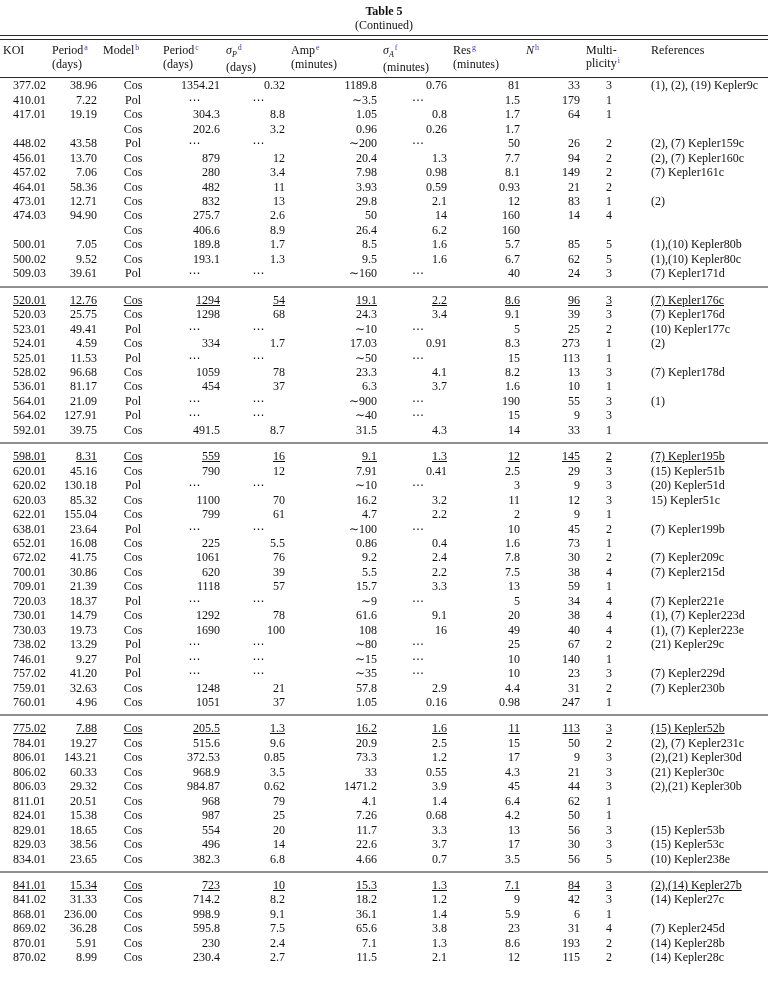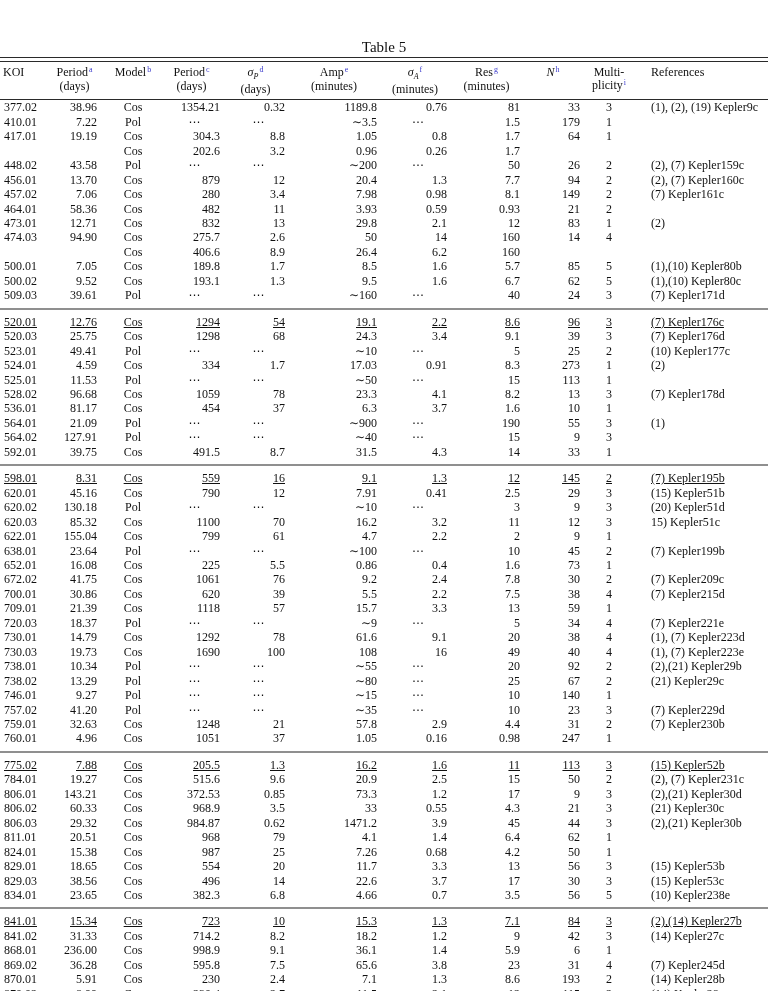--- a/index.html
+++ b/index.html
@@ -4,57 +4,58 @@
 <style>
   html,body{margin:0;padding:0;background:#ffffff;}
   body{
     width:768px;
     font-family:"Liberation Serif","DejaVu Serif",serif;
     color:#111111;
     -webkit-font-smoothing:antialiased;
   }
   .page{width:768px;}
   .title-block{text-align:center;padding-top:5px;}
-  .table-title{font-weight:normal;font-size:15px;line-height:13px;margin-top:36px;}
+  .table-title{font-weight:bold;font-size:12px;line-height:13px;}
   .table-subtitle{font-size:12px;line-height:14px;}
   .rule-double{height:3px;border-top:1px solid #2a2a2a;border-bottom:1px solid #2a2a2a;margin-top:3px;}
   table{border-collapse:collapse;table-layout:fixed;width:768px;font-size:12px;}
   thead th{
     font-weight:normal;font-size:12px;line-height:13px;vertical-align:top;
-    padding:4px 0 3px 0;border-bottom:1px solid #2a2a2a;text-align:center;
+    padding:4px 0 3px 0;border-bottom:1px solid #2a2a2a;text-align:left;
     white-space:nowrap;
   }
   thead th.l{text-align:left;}
   thead th.pl3{padding-left:3px;}
   thead th.pl19{padding-left:19px;}
   thead th.pr6{padding-right:6px;}
   .sup{
     color:#3b3bcc;font-size:8px;position:relative;top:-4px;margin-left:1px;
     text-decoration:none;
   }
   sub{font-size:8px;font-style:italic;}
   td{
     line-height:14.45px;white-space:nowrap;overflow:hidden;
     font-size:12px;padding:0;vertical-align:baseline;
   }
   td.r{text-align:right;padding-right:6px;}
   td.c{text-align:center;}
   td.l{text-align:left;}
-  td.koi{padding-left:4px;}
+  td.koi{padding-left:13px;}
   td.refs{padding-left:19px;}
   tbody.group:not(:first-of-type) tr:first-child td{border-top:2px solid #8f8f8f;padding-top:5px;text-decoration:underline;}
   tbody.group:not(:last-of-type) tr:last-child td{padding-bottom:5px;}
   i.sym{font-style:italic;}
 </style>
 </head>
 <body>
 
 <div class="page">
   <div class="title-block">
     <div class="table-title">Table 5</div>
+    <div class="table-subtitle">(Continued)</div>
   </div>
   <div class="rule-double"></div>
   <table>
     <colgroup>
         <col style="width: 52px;">
         <col style="width: 51px;">
         <col style="width: 60px;">
         <col style="width: 63px;">
         <col style="width: 65px;">
         <col style="width: 92px;">
@@ -588,33 +589,20 @@
           <td class="r">1690</td>
           <td class="r">100</td>
           <td class="r">108</td>
           <td class="r">16</td>
           <td class="r">49</td>
           <td class="r">40</td>
           <td class="c">4</td>
           <td class="l refs">(1), (7) Kepler223e</td>
         </tr>
         <tr>
-          <td class="l koi">738.01</td>
-          <td class="r">10.34</td>
-          <td class="c">Pol</td>
-          <td class="c">⋯</td>
-          <td class="c">⋯</td>
-          <td class="r">∼55</td>
-          <td class="c">⋯</td>
-          <td class="r">20</td>
-          <td class="r">92</td>
-          <td class="c">2</td>
-          <td class="l refs">(2),(21) Kepler29b</td>
-        </tr>
-        <tr>
           <td class="l koi">738.02</td>
           <td class="r">13.29</td>
           <td class="c">Pol</td>
           <td class="c">⋯</td>
           <td class="c">⋯</td>
           <td class="r">∼80</td>
           <td class="c">⋯</td>
           <td class="r">25</td>
           <td class="r">67</td>
           <td class="c">2</td>

